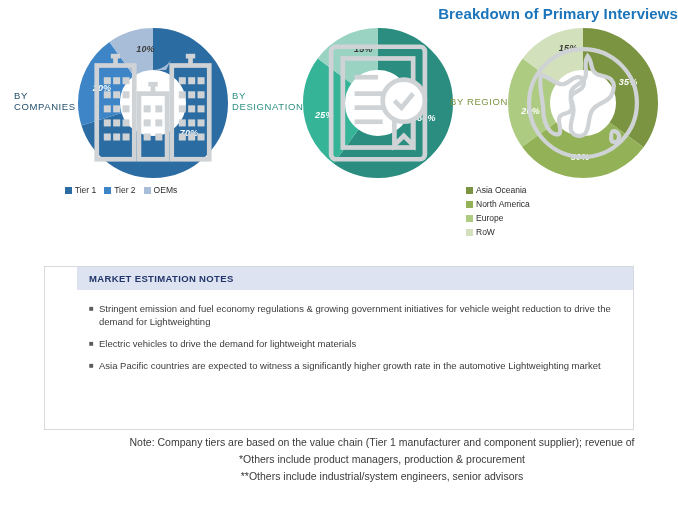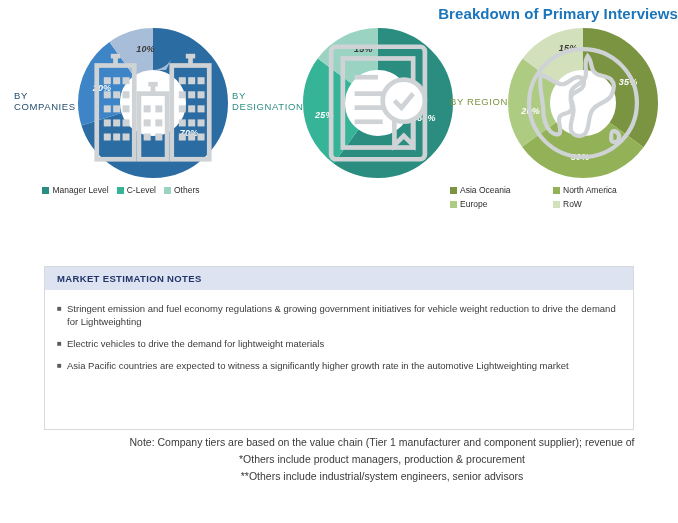--- a/index.html
+++ b/index.html
@@ -107,38 +107,40 @@
   }
   .legend-item {
     display: flex;
     align-items: center;
     gap: 3px;
     white-space: nowrap;
     line-height: 12px;
   }
   .legend-group.two-col .legend-item {
     width: 95px;
+    margin-left: 16px;
   }
   .legend-swatch {
     width: 7px;
     height: 7px;
     flex: 0 0 7px;
     display: inline-block;
   }
 
   
   .notes-box {
     position: absolute;
     left: 44px;
     top: 266px;
     width: 590px;
     height: 164px;
     border: 1px solid #d6d9de;
     box-sizing: border-box;
     background: #ffffff;
+    padding-left: 32px;
   }
   .notes-header {
     background: #dde3f0;
     color: #22356b;
     font-size: 9.5px;
     font-weight: bold;
     letter-spacing: 0.35px;
     padding: 6px 0 6px 12px;
   }
   .notes-body {
@@ -299,35 +301,35 @@
           <path d="M45 44 c2 0 3 2 2 4 c-1 1 -3 1 -3 -1 c0 -1 0 -3 1 -3 z"></path>
         </g>
       </svg>
     </div>
   </div>
 
 </div>
 
 <div class="legends-row">
 
-
   <div class="legend-group">
     <span class="legend-item">
-      <span class="legend-swatch" style="background:#2a8d7f"></span>
-      <span>Manager Level</span>
-    </span>
-    <span class="legend-item">
-      <span class="legend-swatch" style="background:#36b497"></span>
-      <span>C-Level</span>
-    </span>
-    <span class="legend-item">
-      <span class="legend-swatch" style="background:#9bd3c3"></span>
-      <span>Others</span>
-    </span>
-  </div>
+      <span class="legend-swatch" style="background:#2b6ca3"></span>
+      <span>Tier 1</span>
+    </span>
+    <span class="legend-item">
+      <span class="legend-swatch" style="background:#3d85c6"></span>
+      <span>Tier 2</span>
+    </span>
+    <span class="legend-item">
+      <span class="legend-swatch" style="background:#a8bdd8"></span>
+      <span>OEMs</span>
+    </span>
+  </div>
+
 
   <div class="legend-group two-col">
     <span class="legend-item">
       <span class="legend-swatch" style="background:#7b9441"></span>
       <span>Asia Oceania</span>
     </span>
     <span class="legend-item">
       <span class="legend-swatch" style="background:#93b257"></span>
       <span>North America</span>
     </span>

